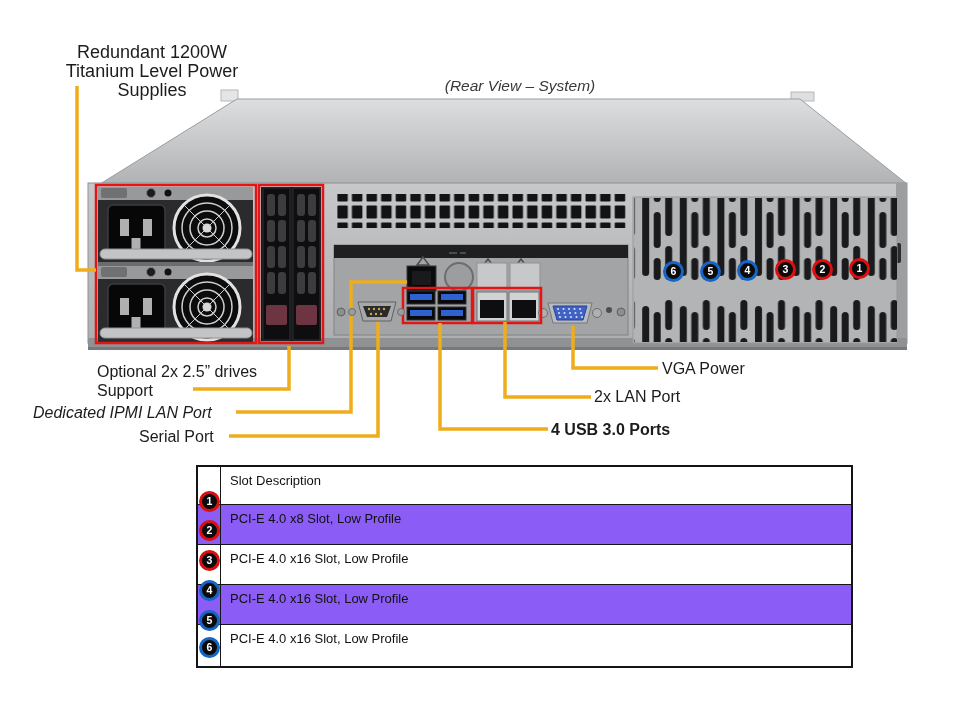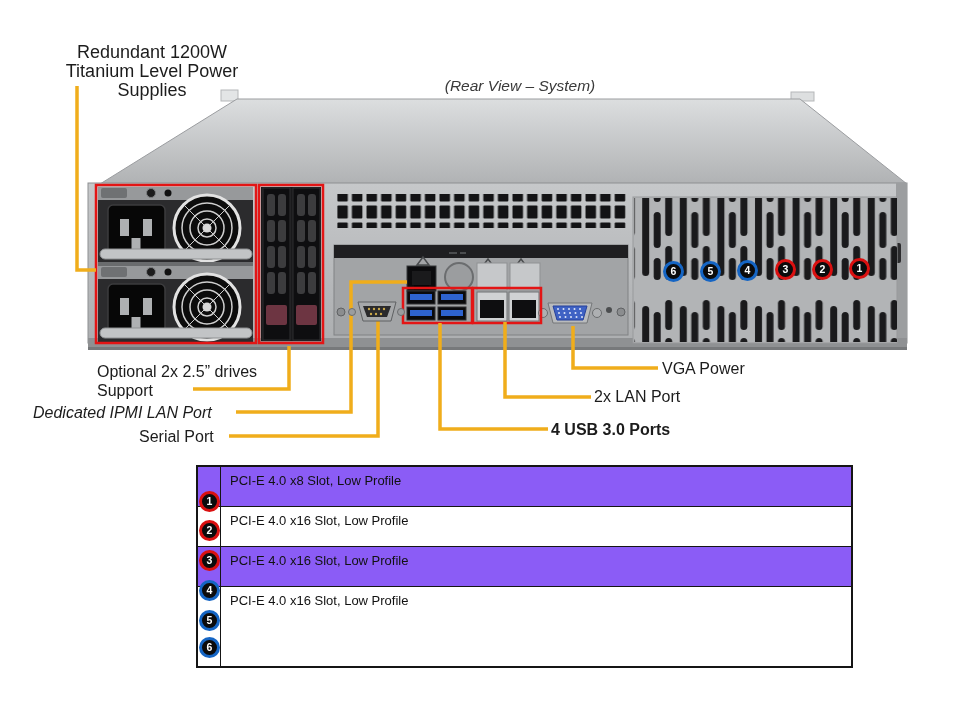--- a/index.html
+++ b/index.html
@@ -266,20 +266,23 @@
   <div class="label big" style="left:662px;top:359px;">VGA Power</div>
 
   <div class="badge blue rb0">6</div>
   <div class="badge blue rb1">5</div>
   <div class="badge blue rb2">4</div>
   <div class="badge red rb3">3</div>
   <div class="badge red rb4">2</div>
   <div class="badge red rb5">1</div>
 
   <div class="slot-table">
+    <div class="t-row h">
+      <span>Slot Description</span>
+    </div>
     <div class="t-row r t-gray">
       <span>PCI-E 4.0 x8 Slot, Low Profile</span>
     </div>
     <div class="t-row r">
       <span>PCI-E 4.0 x16 Slot, Low Profile</span>
     </div>
     <div class="t-row r t-gray">
       <span>PCI-E 4.0 x16 Slot, Low Profile</span>
     </div>
     <div class="t-row last">

